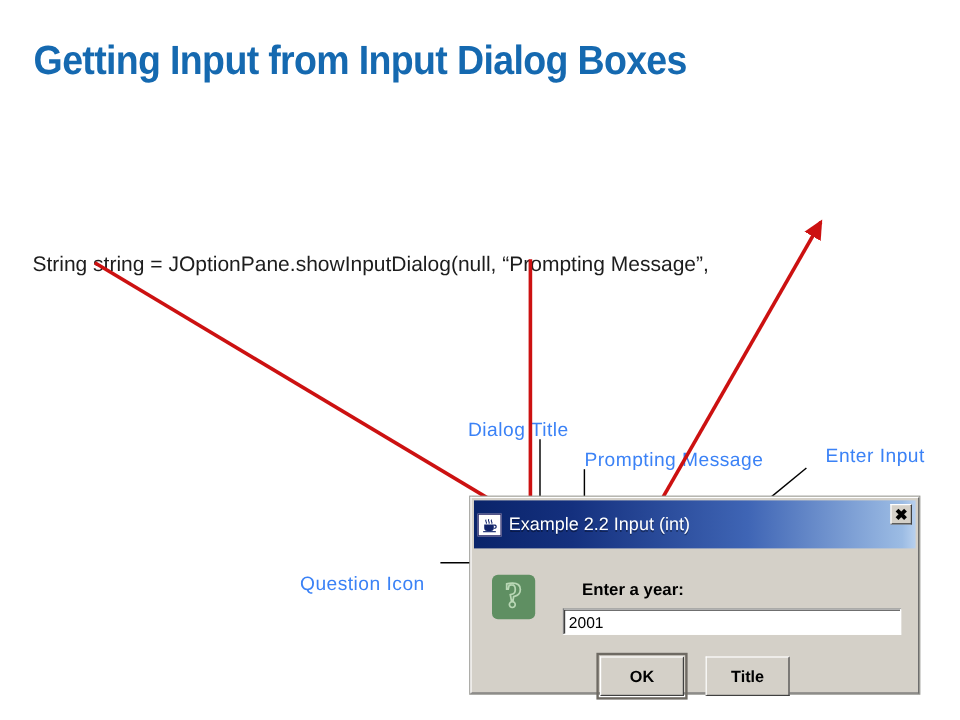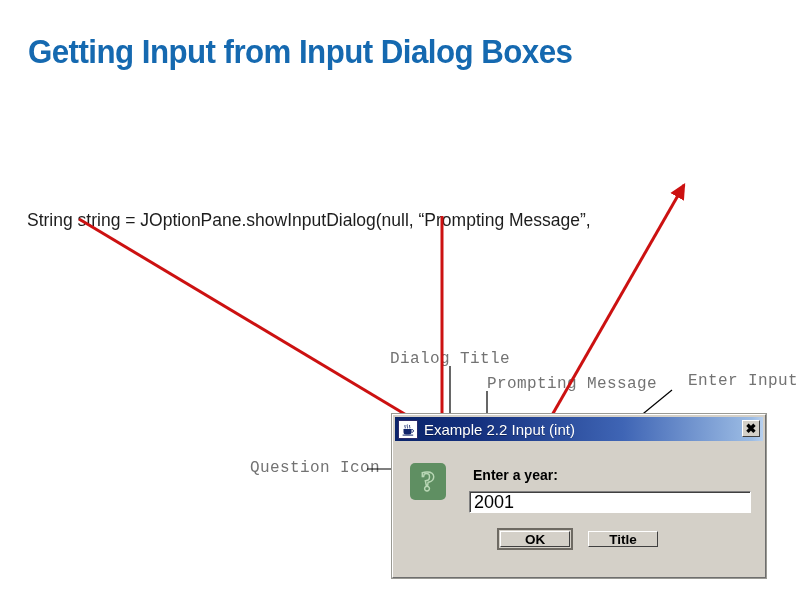--- a/index.html
+++ b/index.html
@@ -42,30 +42,30 @@
     font-size: 17.5px;
     line-height: 1.42;
     color: #1d1d1d;
     white-space: pre-wrap;
   }
   #code-line-1 { padding-left: 17px; }
 
   
   .annot {
     position: absolute;
-    font-family: Liberation Mono, monospace;
+    font-family: Liberation Sans, sans-serif;
     font-size: 16px;
-    color: #737373;
+    color: #3b82f6;
     white-space: nowrap;
     letter-spacing: 0.4px;
   }
   #annot-dialog-title    { left: 390px; top: 350px; }
   #annot-prompting-msg   { left: 487px; top: 375px; }
   #annot-enter-input     { left: 688px; top: 372px; }
-  #annot-question-icon   { left: 250px; top: 459px; }
+  #annot-question-icon   { left: 250px; top: 479px; }
 
   
   #overlay {
     position: absolute;
     left: 0; top: 0;
     width: 800px; height: 600px;
     pointer-events: none;
   }
 
   
@@ -78,21 +78,21 @@
     background: #d4d0c8;
     border: 1px solid #ffffff;
     border-right-color: #6e6e6e;
     border-bottom-color: #6e6e6e;
     box-shadow: 0 0 0 1px #9a9a94;
     box-sizing: border-box;
   }
 
   #titlebar {
     position: relative;
-    height: 24px;
+    height: 40px;
     margin: 2px 2px 0 2px;
     background: linear-gradient(to right, #0a246a 0%, #14307e 22%, #3f65b5 62%, #9cbce4 97%, #b8d0ee 100%);
     display: flex;
     align-items: center;
   }
   #title-icon {
     width: 18px; height: 17px;
     margin-left: 3px;
     background: #ffffff;
     border: 1px solid #2b2b6b;
@@ -144,53 +144,53 @@
     font-size: 30px;
     font-weight: bold;
     color: #5f8f62;
     -webkit-text-stroke: 1.4px #b9d7b5;
     line-height: 1;
     margin-top: -2px;
   }
 
   #prompt-label {
     position: absolute;
-    left: 80px; top: 26px;
+    left: 92px; top: 26px;
     font-family: "Liberation Sans", sans-serif;
     font-size: 14px;
     font-weight: bold;
     color: #000000;
   }
 
   #input-field {
     position: absolute;
     left: 76px; top: 50px;
     width: 282px; height: 22px;
     background: #ffffff;
     border: 1px solid #808080;
     border-right-color: #ffffff;
     border-bottom-color: #ffffff;
     box-shadow: inset 1px 1px 0 #404040;
     box-sizing: border-box;
     display: flex; align-items: center;
     padding-left: 4px;
     font-family: "Liberation Sans", sans-serif;
-    font-size: 18px;
+    font-size: 13px;
     color: #000000;
   }
 
   #button-row {
     position: absolute;
     left: 0; right: 0; top: 90px;
     display: flex;
     justify-content: center;
     gap: 18px;
   }
   .dlg-button {
-    width: 70px; height: 16px;
+    width: 70px; height: 33px;
     background: #d4d0c8;
     border: 1px solid #ffffff;
     border-right-color: #404040;
     border-bottom-color: #404040;
     box-sizing: border-box;
     display: flex; align-items: center; justify-content: center;
     font-family: "Liberation Sans", sans-serif;
     font-size: 13.5px;
     font-weight: bold;
     color: #000000;

